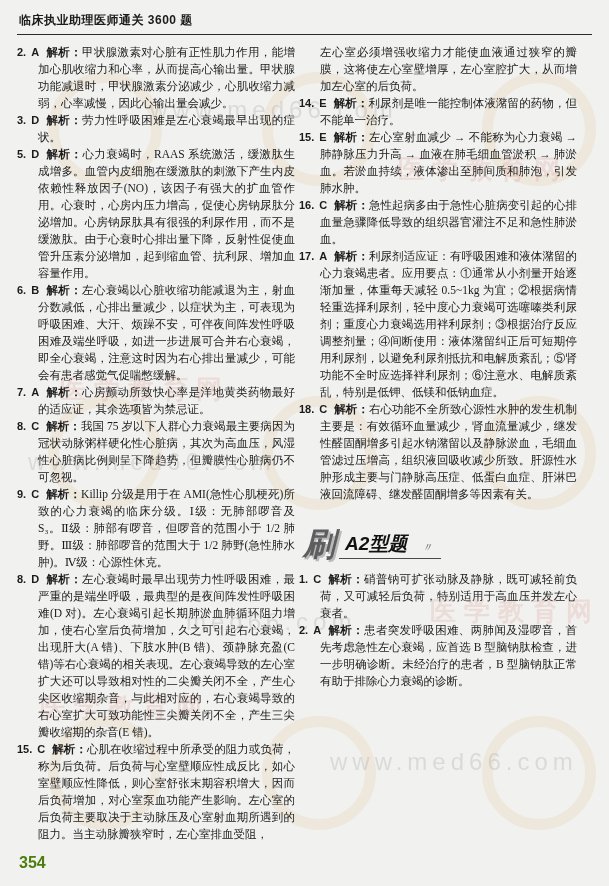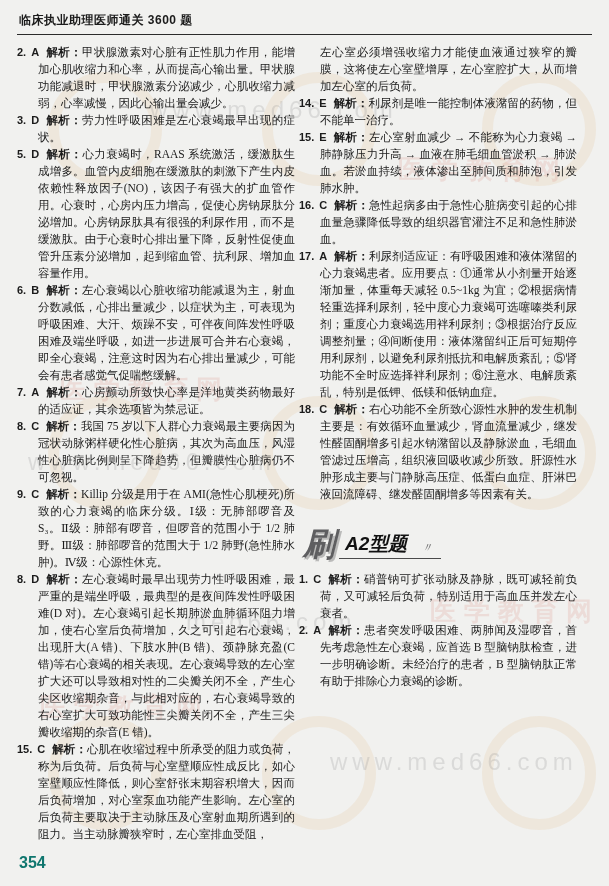--- a/index.html
+++ b/index.html
@@ -66,21 +66,21 @@
     font-size:19px;font-weight:bold;font-style:italic;
     color:#111;
   }
   .slashes{
     position:absolute;right:8px;bottom:2px;
     font-size:13px;color:#777;font-style:italic;
   }
   .pageno{
     position:absolute;left:19px;bottom:14px;
     font-family:"Liberation Sans","DejaVu Sans",sans-serif;
-    font-weight:bold;font-size:16px;color:#0f766e;
+    font-weight:bold;font-size:16px;color:#4d7c0f;
     z-index:2;
     text-align:center;
   }
   
   .wm{position:absolute;inset:0;z-index:0;pointer-events:none;overflow:hidden;}
   .wm-ring{
     position:absolute;width:92px;height:92px;border-radius:50%;
     border:11px solid rgba(224,182,128,.17);
   }
   .wm-url{

